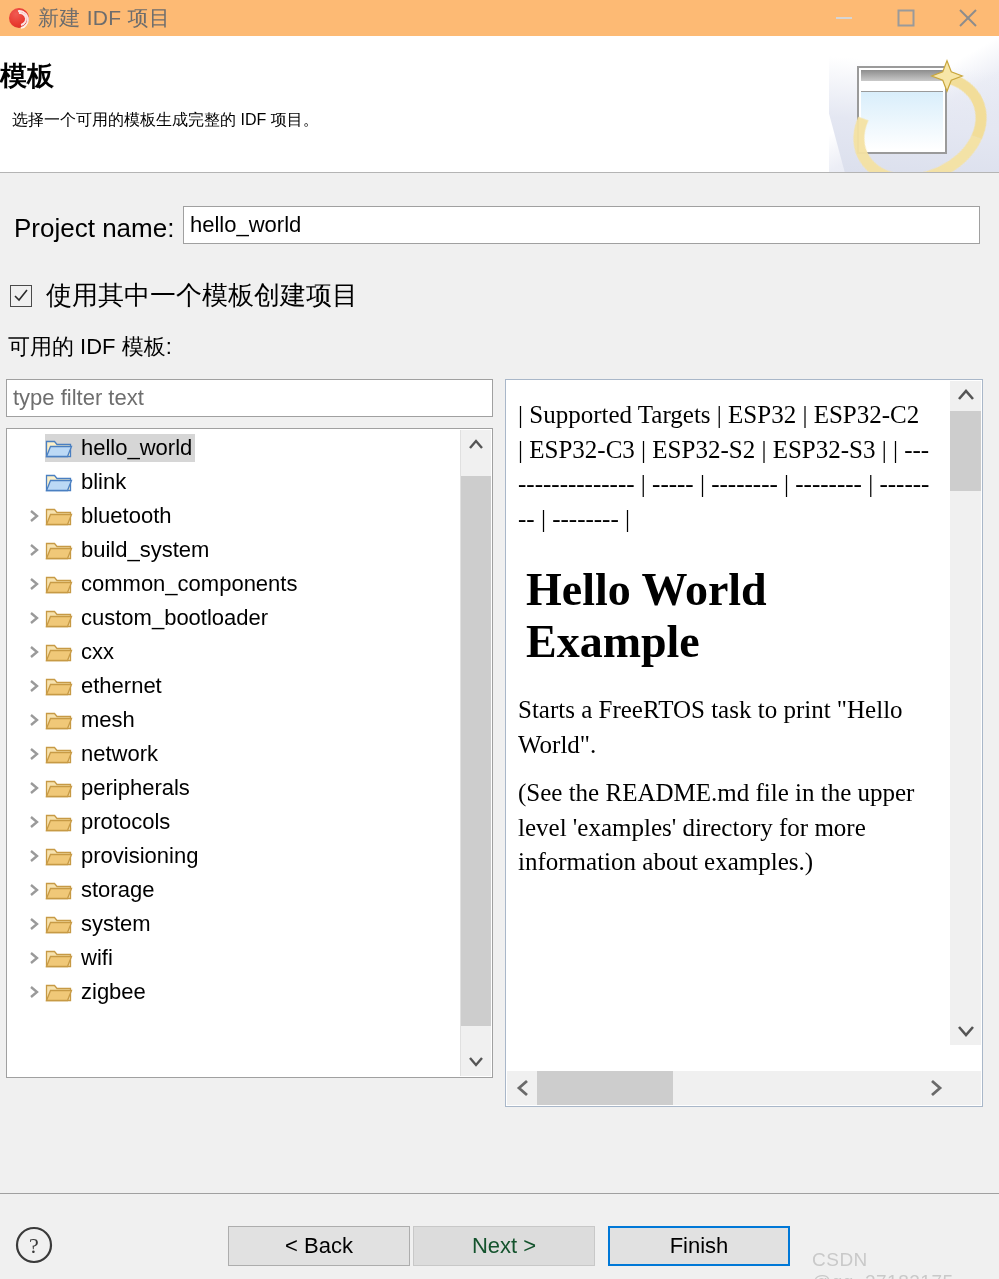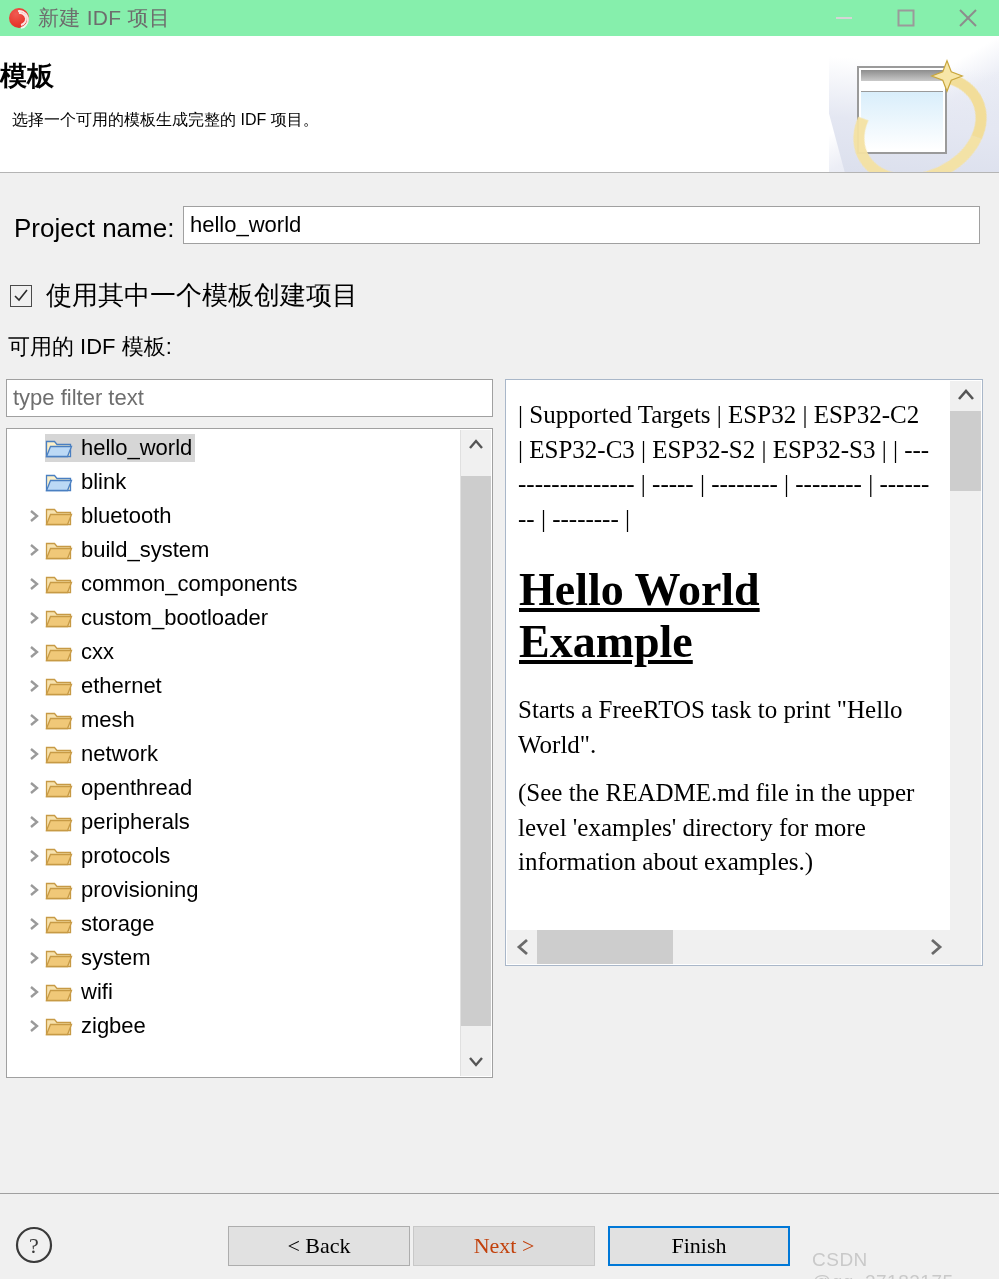--- a/index.html
+++ b/index.html
@@ -13,21 +13,21 @@
     position: relative;
     width: 999px; height: 1279px;
     background: #f0f0f0;
     overflow: hidden;
   }
 
   
   .titlebar {
     position: absolute; left: 0; top: 0;
     width: 999px; height: 36px;
-    background: #86efac;
+    background: #fdba74;
     display: flex; align-items: center;
   }
   .app-icon {
     width: 22px; height: 22px;
     margin-left: 8px; margin-right: 8px;
     position: relative; flex: 0 0 auto;
   }
   .app-icon .blob {
     position: absolute; left: 1px; top: 1px;
     width: 20px; height: 20px;
@@ -218,43 +218,42 @@
     display: flex; align-items: center; justify-content: center;
   }
   .sb-thumb-v {
     position: absolute; left: 0; width: 30px;
     background: #cdcdcd;
   }
 
   
   .desc-panel {
     position: absolute; left: 505px; top: 379px;
-    width: 478px; height: 587px;
+    width: 478px; height: 728px;
     background: #ffffff;
     border: 1px solid #a9b7c9;
     box-sizing: border-box;
     overflow: hidden;
     padding-left: 12px;
   }
   .desc-content {
     position: absolute; left: 12px; top: 18px;
     width: 412px;
     font-family: "Liberation Serif", serif;
     font-size: 25px;
     color: #000;
     line-height: 1.38;
   }
   .desc-content p { margin: 0 0 14px 0; }
   .desc-content h1 {
     font-size: 46px;
     font-weight: bold;
-    margin: 28px 0 26px 1px;
+    margin: 28px 0 26px 8px;
     line-height: 1.12;
     font-family: "Liberation Serif", serif;
-    text-decoration: underline;
   }
   .desc-vsb {
     position: absolute; right: 1px; top: 1px;
     width: 31px; height: 664px;
     background: #f0f0f0;
   }
   .desc-hsb {
     position: absolute; left: 1px; bottom: 1px;
     width: 445px; height: 34px;
     background: #f0f0f0;
@@ -281,26 +280,26 @@
     position: absolute; left: 14px; top: 1225px;
     width: 40px; height: 40px;
   }
   .btn {
     position: absolute; top: 1226px;
     height: 40px;
     background: #e1e1e1;
     border: 1px solid #adadad;
     box-sizing: border-box;
     font-size: 22px;
-    font-family: Liberation Serif, serif;
+    font-family: Liberation Sans, sans-serif;
     color: #000;
     display: flex; align-items: center; justify-content: center;
     cursor: default;
   }
-  .btn.disabled { color: #c2410c; background: #dcdcdc; border-color: #c8c8c8; }
+  .btn.disabled { color: #14532d; background: #dcdcdc; border-color: #c8c8c8; }
   .btn.default {
     border: 2px solid #0078d7;
     background: #e1e1e1;
   }
   .btn-back   { left: 228px; width: 182px; }
   .btn-next   { left: 413px; width: 182px; }
   .btn-finish { left: 608px; width: 182px; }
   .btn-cancel { left: 803px; width: 182px; }
 
   .watermark {
@@ -501,34 +500,20 @@
             <svg width="14" height="16" viewBox="0 0 14 16">
               <polyline points="4,3 10,8 4,13" fill="none" stroke="#9a9a9a" stroke-width="2.4"></polyline>
             </svg>
           </div>
           <div class="sel-wrap">
             <div class="folder"><svg width="28" height="22" viewBox="0 0 28 22">
                 <path d="M1.5 4.5h8l2.5 3h13.5v12H1.5z" fill="#f7e2ae" stroke="#c79a45" stroke-width="1.3"></path>
                 <path d="M5.5 9.5h21l-4 10H1.5z" fill="#f0c878" stroke="#c79a45" stroke-width="1.3"></path>
               </svg></div>
             <span class="rowlabel">network</span>
-          </div>
-        </div>
-        <div class="tree-row">
-          <div class="twisty">
-            <svg width="14" height="16" viewBox="0 0 14 16">
-              <polyline points="4,3 10,8 4,13" fill="none" stroke="#9a9a9a" stroke-width="2.4"></polyline>
-            </svg>
-          </div>
-          <div class="sel-wrap">
-            <div class="folder"><svg width="28" height="22" viewBox="0 0 28 22">
-                <path d="M1.5 4.5h8l2.5 3h13.5v12H1.5z" fill="#f7e2ae" stroke="#c79a45" stroke-width="1.3"></path>
-                <path d="M5.5 9.5h21l-4 10H1.5z" fill="#f0c878" stroke="#c79a45" stroke-width="1.3"></path>
-              </svg></div>
-            <span class="rowlabel">openthread</span>
           </div>
         </div>
         <div class="tree-row">
           <div class="twisty">
             <svg width="14" height="16" viewBox="0 0 14 16">
               <polyline points="4,3 10,8 4,13" fill="none" stroke="#9a9a9a" stroke-width="2.4"></polyline>
             </svg>
           </div>
           <div class="sel-wrap">
             <div class="folder"><svg width="28" height="22" viewBox="0 0 28 22">

